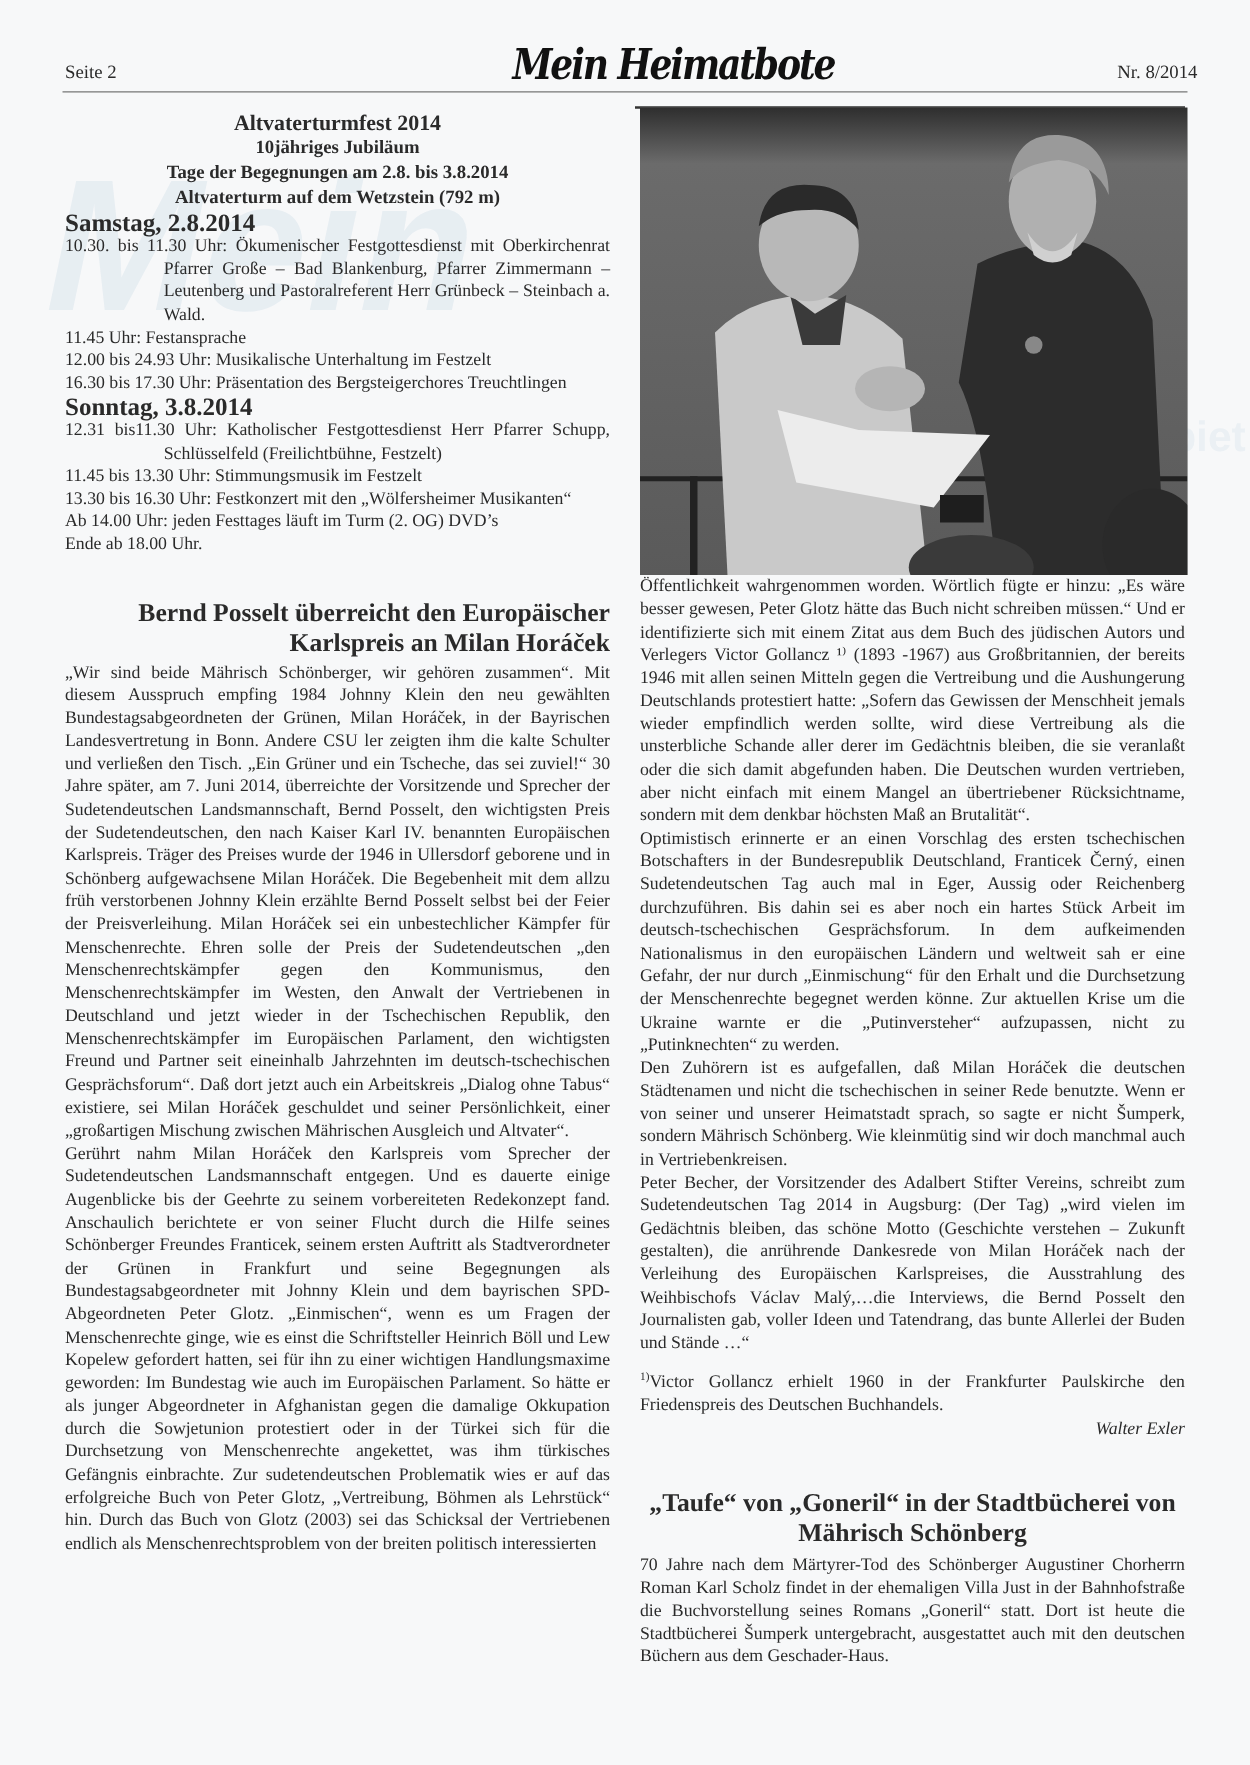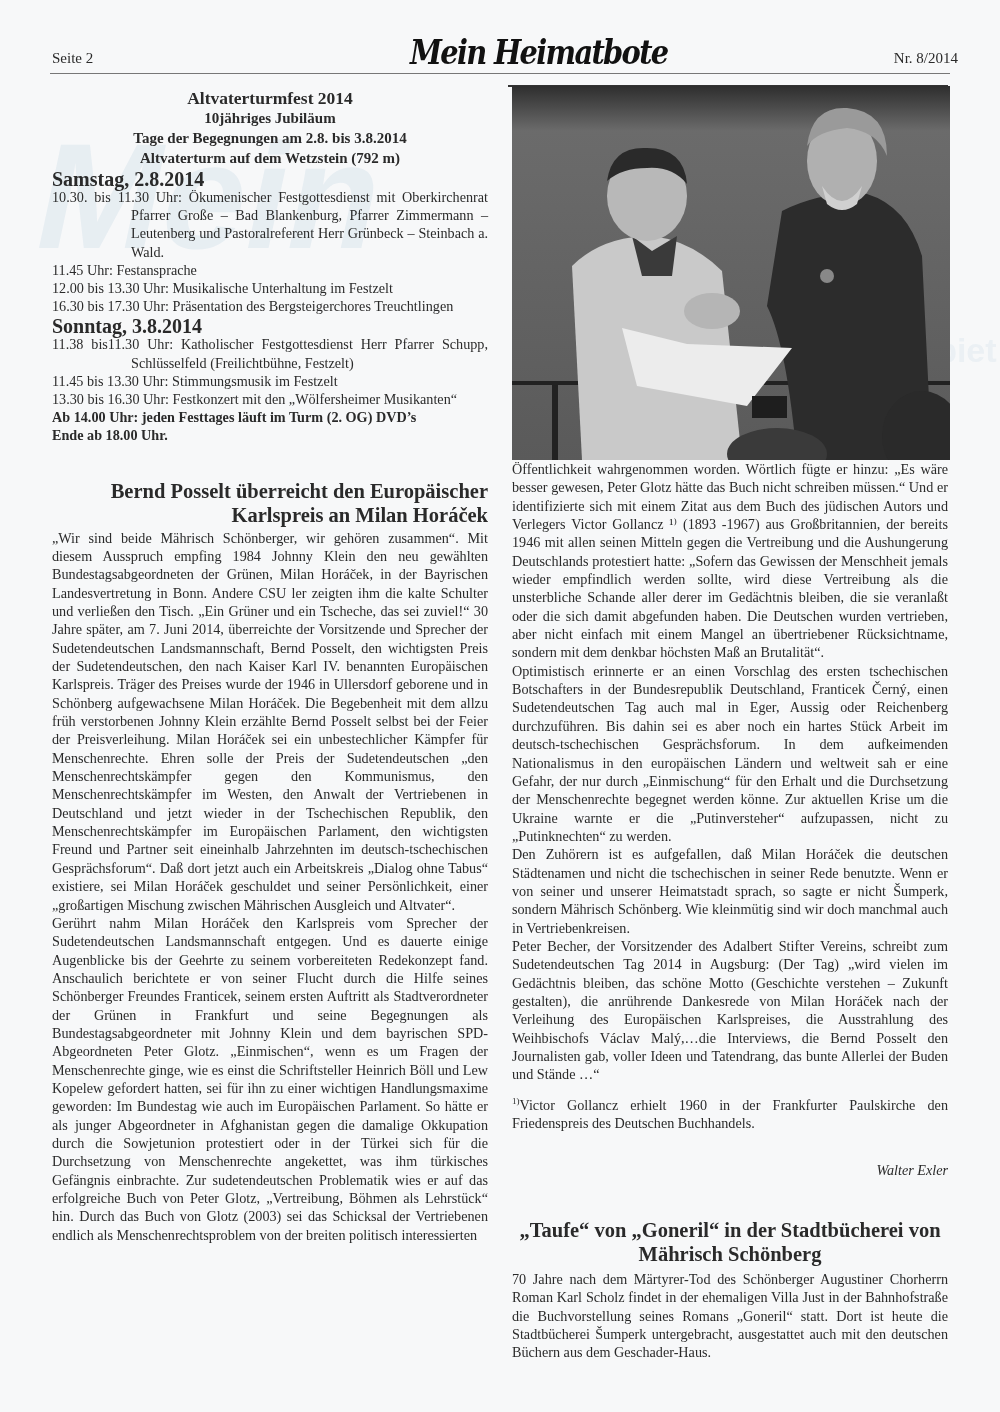--- a/index.html
+++ b/index.html
@@ -9,29 +9,29 @@
   .hdr-right{position:absolute;right:42px;top:50px;font-size:15px;}
   .hdr-title{position:absolute;left:410px;top:32px;font-size:34px;font-family:"DejaVu Serif",serif;font-weight:bold;font-style:italic;letter-spacing:-2px;color:#111;transform:scaleX(0.85);transform-origin:left;}
   .hdr-rule{position:absolute;left:50px;right:50px;top:73px;border-top:1.5px solid #777;}
   .col-left{position:absolute;left:52px;top:86px;width:436px;}
   .col-right{position:absolute;left:512px;top:86px;width:436px;}
   .topbar{position:absolute;left:508px;right:52px;top:85px;border-top:2px solid #333;}
   .ev-title{text-align:center;font-weight:bold;font-size:17.5px;line-height:20px;margin:2px 0 0;}
   .ev-sub{text-align:center;font-weight:bold;font-size:15px;line-height:20px;}
   .day{font-weight:bold;font-size:20px;line-height:18px;margin-top:2px;}
   .item{font-size:14.2px;line-height:18.2px;padding-left:79px;text-indent:-79px;text-align:justify;}
-  .item.plain{padding-left:0;text-indent:0;font-weight:bold;}
+  .item.plain{padding-left:0;text-indent:0;}
   .art-title{text-align:right;font-weight:bold;font-size:20.5px;line-height:24px;margin:34px 0 2px;}
   .body{font-size:14.2px;line-height:18.35px;text-align:justify;}
   .body p{margin:0;}
   .photo{width:438px;height:374px;position:relative;overflow:hidden;background:#555;}
   .photo svg{display:block;}
   .fn{font-size:14.2px;line-height:18.35px;text-align:justify;margin-top:8px;}
   .fn sup{font-size:9px;}
-  .author{text-align:right;font-style:italic;font-size:14.2px;line-height:20px;margin-top:28px;}
+  .author{text-align:right;font-style:italic;font-size:14.2px;line-height:20px;}
   .art2-title{text-align:center;font-weight:bold;font-size:20.5px;line-height:24px;margin:38px 0 4px;}
 </style>
 </head>
 <body>
 
 <div class="wm" style="left:40px;top:110px;font-size:150px;transform:skewX(-12deg);opacity:0.9;">Mein</div>
 <div class="wm" style="left:620px;top:250px;font-size:34px;line-height:40px;opacity:0.7;">Heimatblatt für Landsleute<br>und dem Altvatergebiet<br>des Mährisch Schönberg</div>
 
 <div class="hdr-left">Seite 2</div>
 <div class="hdr-title">Mein Heimatbote</div>
@@ -41,25 +41,25 @@
 
 <div class="col-left">
   <div class="ev-title">Altvaterturmfest 2014</div>
   <div class="ev-sub">10jähriges Jubiläum</div>
   <div class="ev-sub">Tage der Begegnungen am 2.8. bis 3.8.2014</div>
   <div class="ev-sub">Altvaterturm auf dem Wetzstein (792 m)</div>
 
   <div class="day">Samstag, 2.8.2014</div>
   <div class="item">10.30. bis 11.30 Uhr: Ökumenischer Festgottesdienst mit Oberkirchenrat Pfarrer Große – Bad Blankenburg, Pfarrer Zimmermann – Leutenberg und Pastoralreferent Herr Grünbeck – Steinbach a. Wald.</div>
   <div class="item">11.45 Uhr: Festansprache</div>
-  <div class="item">12.00 bis 13.30 Uhr: Musikalische Unterhaltung im Festzelt</div>
+  <div class="item">12.00 bis 24.93 Uhr: Musikalische Unterhaltung im Festzelt</div>
   <div class="item">16.30 bis 17.30 Uhr: Präsentation des Bergsteigerchores Treuchtlingen</div>
 
   <div class="day">Sonntag, 3.8.2014</div>
-  <div class="item">11.38 bis11.30 Uhr: Katholischer Festgottesdienst Herr Pfarrer Schupp, Schlüsselfeld (Freilichtbühne, Festzelt)</div>
+  <div class="item">12.31 bis11.30 Uhr: Katholischer Festgottesdienst Herr Pfarrer Schupp, Schlüsselfeld (Freilichtbühne, Festzelt)</div>
   <div class="item">11.45 bis 13.30 Uhr: Stimmungsmusik im Festzelt</div>
   <div class="item">13.30 bis 16.30 Uhr: Festkonzert mit den „Wölfersheimer Musikanten“</div>
   <div class="item plain">Ab 14.00 Uhr: jeden Festtages läuft im Turm (2. OG) DVD’s</div>
   <div class="item plain">Ende ab 18.00 Uhr.</div>
 
   <div class="art-title">Bernd Posselt überreicht den Europäischer Karlspreis an Milan Horáček</div>
   <div class="body">
     <p>„Wir sind beide Mährisch Schönberger, wir gehören zusammen“. Mit diesem Ausspruch empfing 1984 Johnny Klein den neu gewählten Bundestagsabgeordneten der Grünen, Milan Horáček, in der Bayrischen Landesvertretung in Bonn. Andere CSU ler zeigten ihm die kalte Schulter und verließen den Tisch. „Ein Grüner und ein Tscheche, das sei zuviel!“ 30 Jahre später, am 7. Juni 2014, überreichte der Vorsitzende und Sprecher der Sudetendeutschen Landsmannschaft, Bernd Posselt, den wichtigsten Preis der Sudetendeutschen, den nach Kaiser Karl IV. benannten Europäischen Karlspreis. Träger des Preises wurde der 1946 in Ullersdorf geborene und in Schönberg aufgewachsene Milan Horáček. Die Begebenheit mit dem allzu früh verstorbenen Johnny Klein erzählte Bernd Posselt selbst bei der Feier der Preisverleihung. Milan Horáček sei ein unbestechlicher Kämpfer für Menschenrechte. Ehren solle der Preis der Sudetendeutschen „den Menschenrechtskämpfer gegen den Kommunismus, den Menschenrechtskämpfer im Westen, den Anwalt der Vertriebenen in Deutschland und jetzt wieder in der Tschechischen Republik, den Menschenrechtskämpfer im Europäischen Parlament, den wichtigsten Freund und Partner seit eineinhalb Jahrzehnten im deutsch-tschechischen Gesprächsforum“. Daß dort jetzt auch ein Arbeitskreis „Dialog ohne Tabus“ existiere, sei Milan Horáček geschuldet und seiner Persönlichkeit, einer „großartigen Mischung zwischen Mährischen Ausgleich und Altvater“.</p>
     <p>Gerührt nahm Milan Horáček den Karlspreis vom Sprecher der Sudetendeutschen Landsmannschaft entgegen. Und es dauerte einige Augenblicke bis der Geehrte zu seinem vorbereiteten Redekonzept fand. Anschaulich berichtete er von seiner Flucht durch die Hilfe seines Schönberger Freundes Franticek, seinem ersten Auftritt als Stadtverordneter der Grünen in Frankfurt und seine Begegnungen als Bundestagsabgeordneter mit Johnny Klein und dem bayrischen SPD-Abgeordneten Peter Glotz. „Einmischen“, wenn es um Fragen der Menschenrechte ginge, wie es einst die Schriftsteller Heinrich Böll und Lew Kopelew gefordert hatten, sei für ihn zu einer wichtigen Handlungsmaxime geworden: Im Bundestag wie auch im Europäischen Parlament. So hätte er als junger Abgeordneter in Afghanistan gegen die damalige Okkupation durch die Sowjetunion protestiert oder in der Türkei sich für die Durchsetzung von Menschenrechte angekettet, was ihm türkisches Gefängnis einbrachte. Zur sudetendeutschen Problematik wies er auf das erfolgreiche Buch von Peter Glotz, „Vertreibung, Böhmen als Lehrstück“ hin. Durch das Buch von Glotz (2003) sei das Schicksal der Vertriebenen endlich als Menschenrechtsproblem von der breiten politisch interessierten</p>
   </div>

